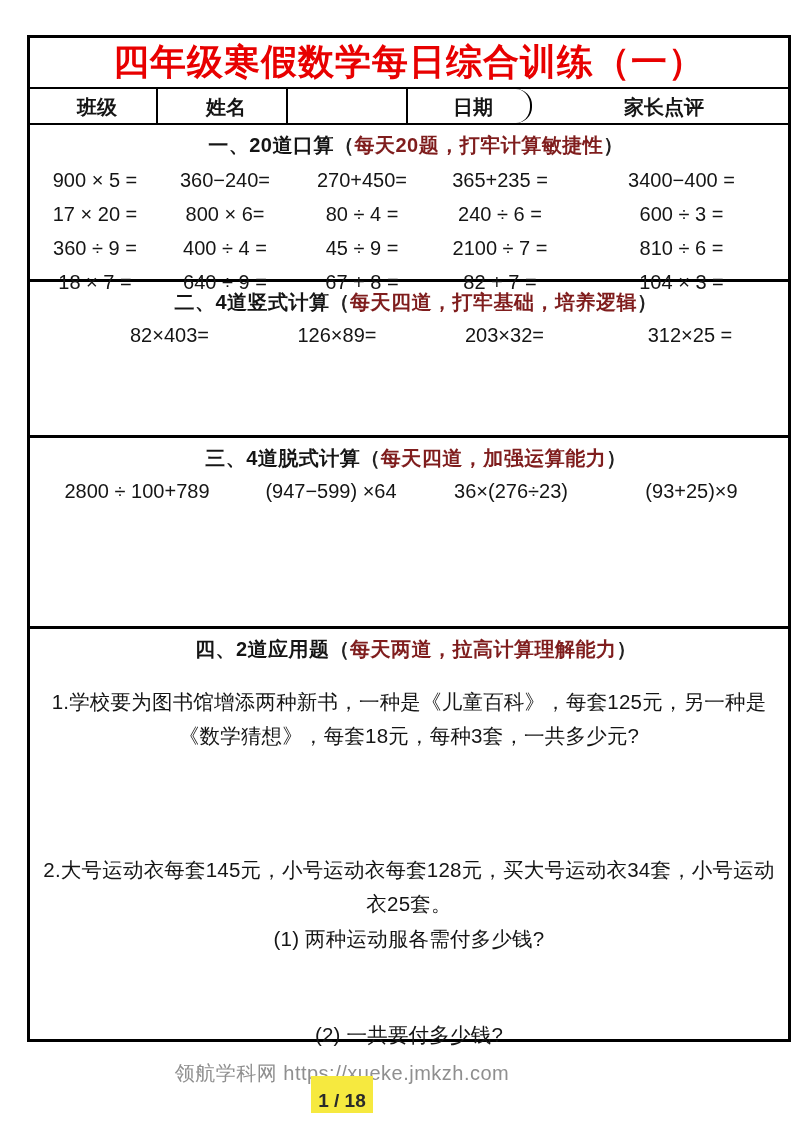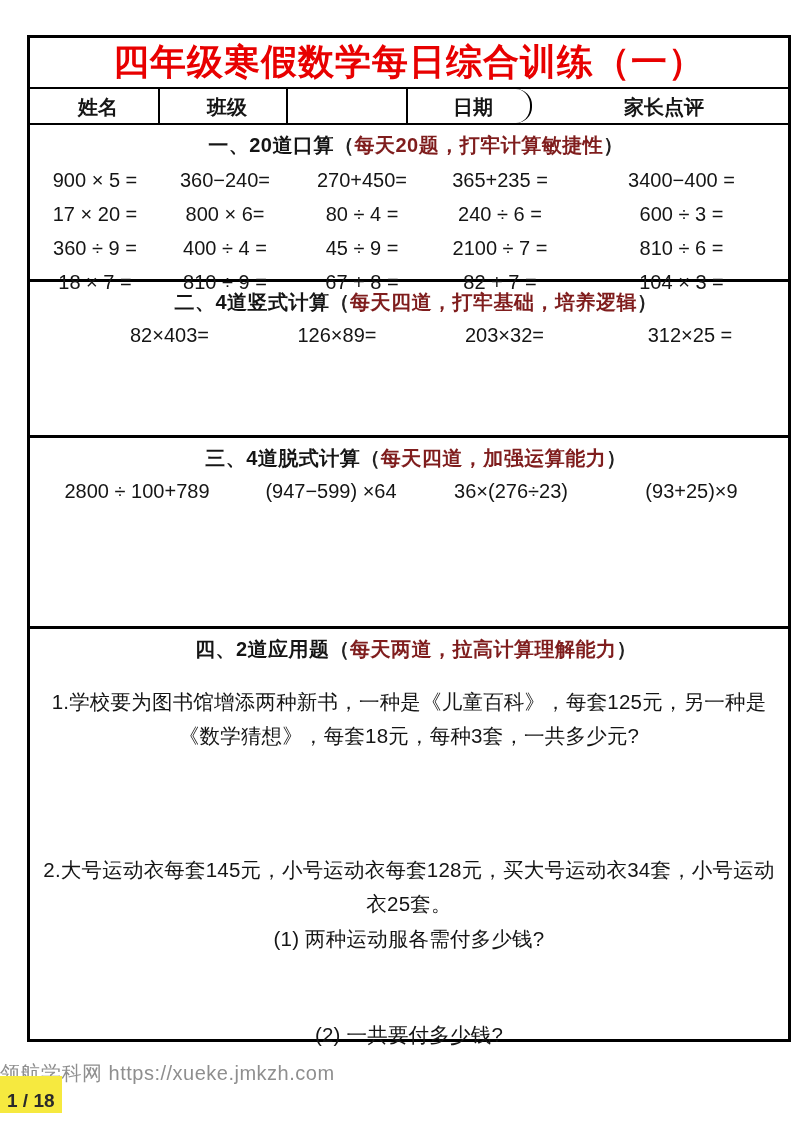--- a/index.html
+++ b/index.html
@@ -88,21 +88,21 @@
     letter-spacing: 0.2px;
   }
   .wp1 { margin-top: 18px; }
   .wp2 { margin-top: 100px; }
   .wq1 { margin-top: 1px; }
   .wq2 { margin-top: 62px; }
   .footer {
     position: absolute;
     top: 1060px; left: 0;
     width: 684px;
-    text-align: left;
+    text-align: center;
   }
   .footer-site {
     color: #8f8f8f;
     font-size: 20px;
     letter-spacing: 0.5px;
   }
   .page-num { margin-top: 3px; }
   .page-num span {
     background: #f6e93f;
     color: #2a2a2a;
@@ -114,22 +114,22 @@
 </head>
 <body>
 
 <div class="doc">
 
   <div class="title-row">
     <div class="title">四年级寒假数学每日综合训练（一）</div>
   </div>
 
   <div class="meta-row">
+    <div class="meta-cell mc-0">班级</div>
     <div class="meta-cell mc-1">姓名</div>
-    <div class="meta-cell mc-0">班级</div>
     <div class="meta-cell mc-2"></div>
     <div class="meta-cell mc-3">日期</div>
     <div class="meta-cell">家长点评</div>
   </div>
 
   <div class="sec s1">
     <div class="sec-head">
       <span>一、20道口算</span><span class="paren">（</span><span class="note">每天20题，打牢计算敏捷性</span><span class="paren">）</span>
     </div>
     <div class="oral-grid">
@@ -142,21 +142,21 @@
       <span>800 × 6=</span>
       <span>80 ÷ 4 =</span>
       <span>240 ÷ 6 =</span>
       <span>600 ÷ 3 =</span>
       <span>360 ÷ 9 =</span>
       <span>400 ÷ 4 =</span>
       <span>45 ÷ 9 =</span>
       <span>2100 ÷ 7 =</span>
       <span>810 ÷ 6 =</span>
       <span>18 × 7 =</span>
-      <span>810 ÷ 9 =</span>
+      <span>640 ÷ 9 =</span>
       <span>67 + 8 =</span>
       <span>82 + 7 =</span>
       <span>104 × 3 =</span>
     </div>
   </div>
 
   <div class="sec s2">
     <div class="sec-head">
       <span>二、4道竖式计算</span><span class="paren">（</span><span class="note">每天四道，打牢基础，培养逻辑</span><span class="paren">）</span>
     </div>

